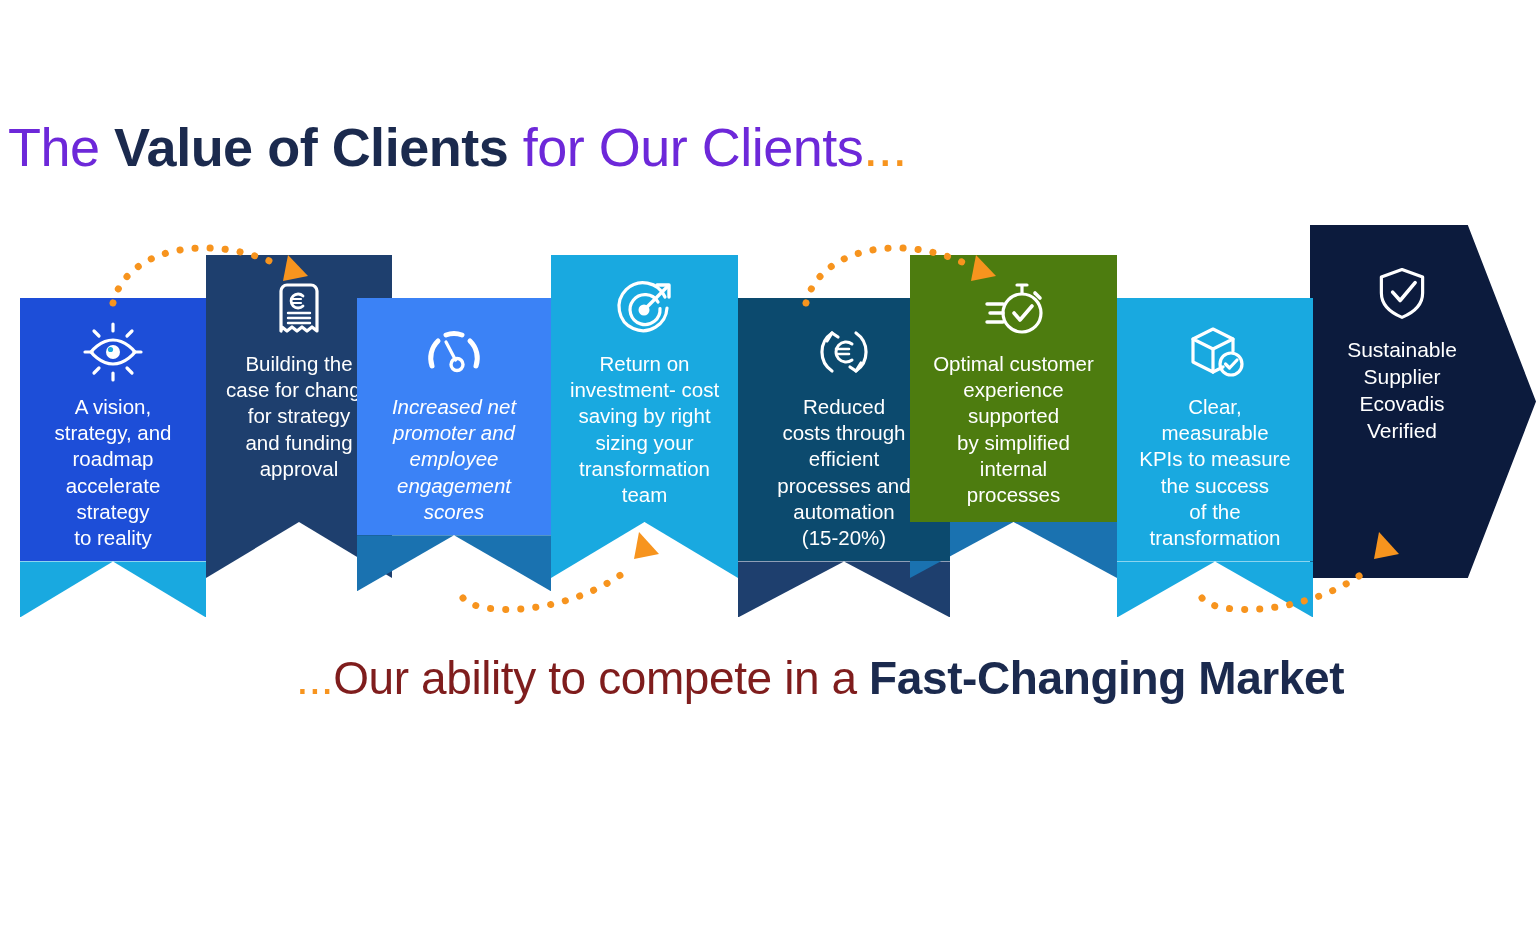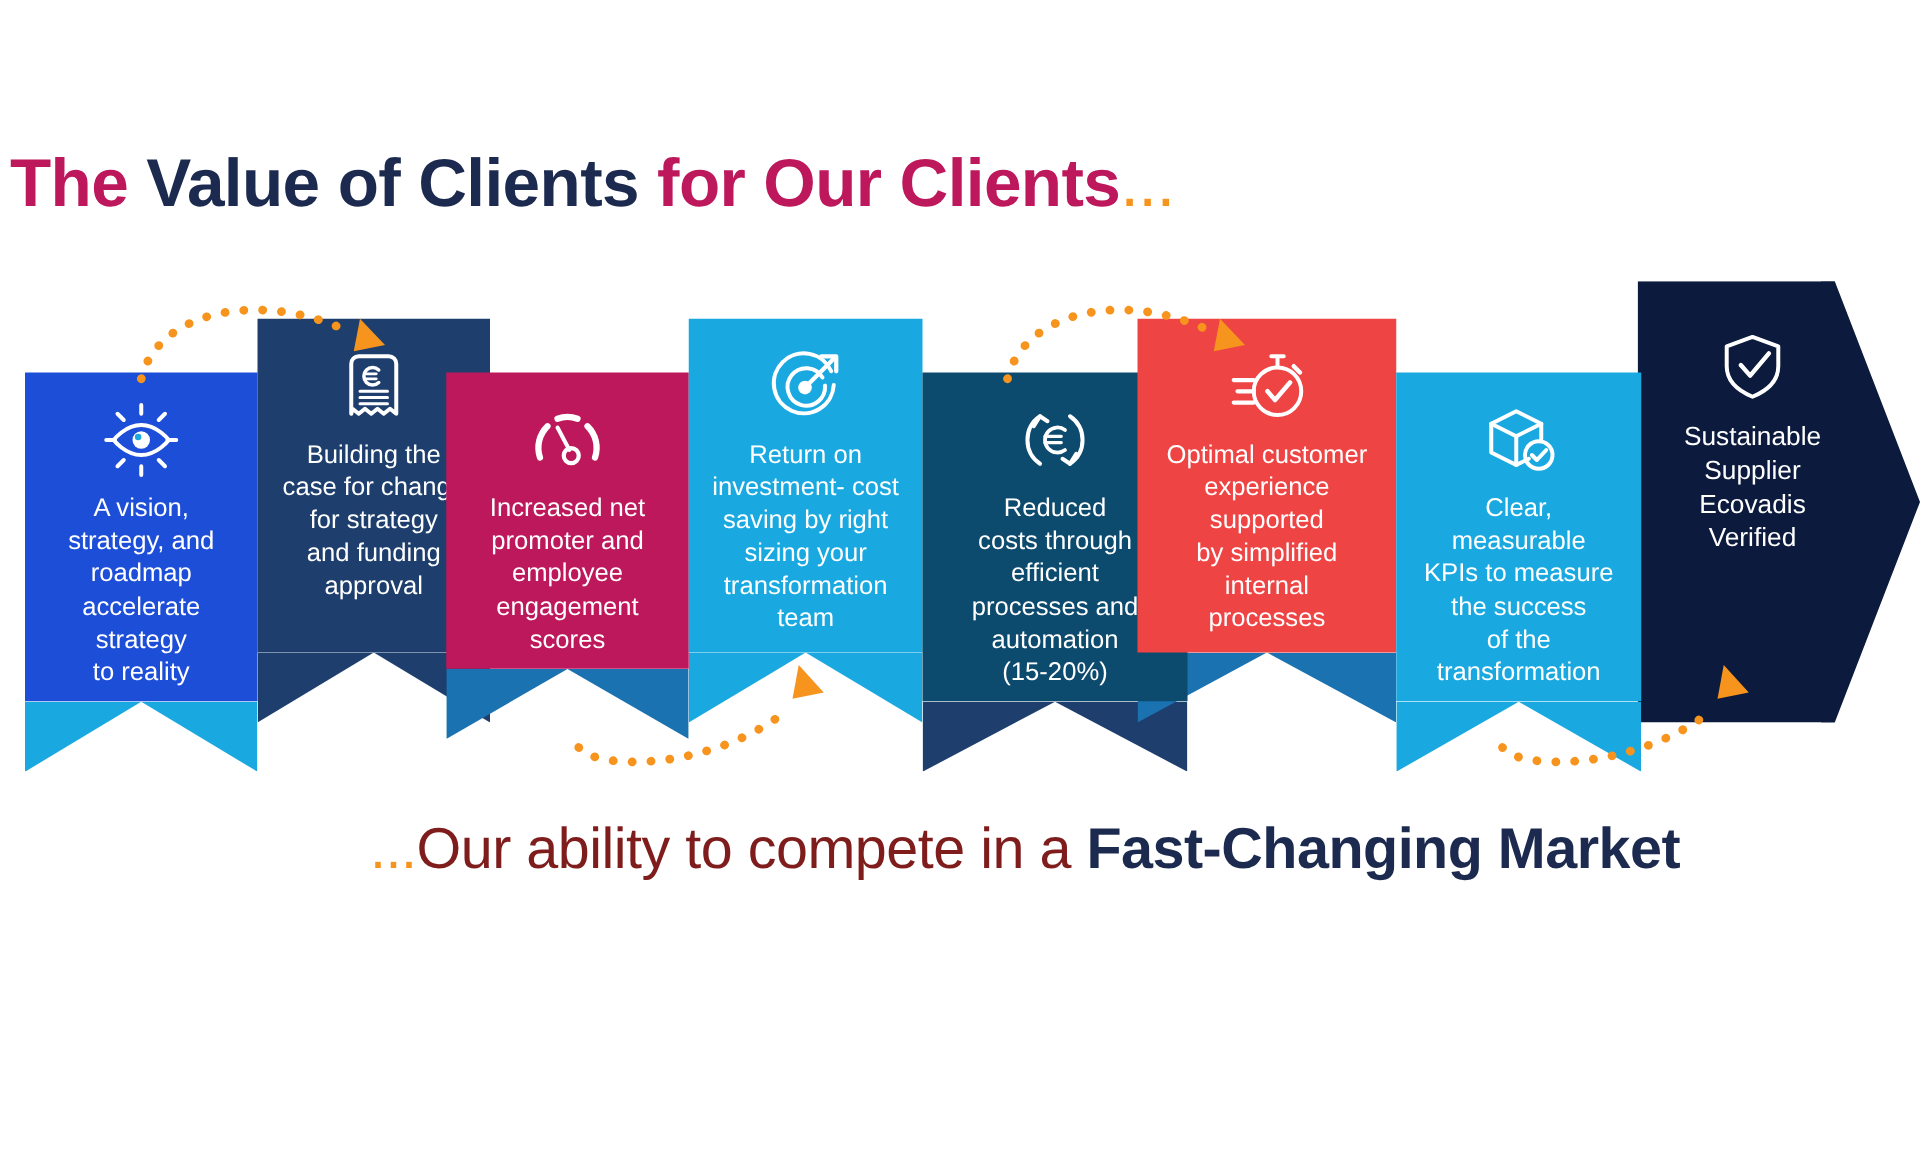--- a/index.html
+++ b/index.html
@@ -14,21 +14,21 @@
   
   .title {
     position: absolute;
     left: 8px; top: 120px;
     font-size: 54px;
     line-height: 1.0;
     color: #2b3a5c;
     white-space: nowrap;
     letter-spacing: -0.5px;
   }
-  .title .lt { font-weight: 700; color: #be185d; }
+  .title .lt { font-weight: 400; color: #6d28d9; }
   .title .bd { font-weight: 700; color: #1b2a4e; }
   .title .dots { color: #F7941E; font-weight: 400; }
 
   .subtitle {
     position: absolute;
     left: 296px; top: 655px;
     font-size: 46px;
     line-height: 1.0;
     color: #2b3a5c;
     white-space: nowrap;
@@ -150,21 +150,21 @@
 and funding
 approval</div>
     </div>
     <div class="tail">
       <div class="flapL" style="background:#1E3F6E; clip-path:polygon(0 0,100% 0,0 100%);"></div>
       <div class="flapR" style="background:#1E3F6E; clip-path:polygon(0 0,100% 0,100% 100%);"></div>
     </div>
   </div>
 
   <div class="card" style="left:357px; top:298px; width:194px; height:280px;">
-    <div class="body" style="background:#be185d;">
+    <div class="body" style="background:#3b82f6;font-style:italic;">
       <div class="icon">
         <svg viewBox="0 0 64 64" fill="none" stroke="#fff" stroke-width="5" stroke-linecap="round">
           <path d="M10 46 A24 24 0 0 1 16 21"></path>
           <path d="M24 15 A24 24 0 0 1 40 15"></path>
           <path d="M48 21 A24 24 0 0 1 54 46"></path>
           <path d="M24 22 L33.5 40" stroke-width="3.2"></path>
           <circle cx="35" cy="44.5" r="6" stroke-width="3.4"></circle>
         </svg>
       </div>
       <div class="txt">Increased net
@@ -222,21 +222,21 @@
 automation
 (15-20%)</div>
     </div>
     <div class="tail">
       <div class="flapL" style="background:#1E3F6E; clip-path:polygon(0 0,100% 0,0 100%);"></div>
       <div class="flapR" style="background:#1E3F6E; clip-path:polygon(0 0,100% 0,100% 100%);"></div>
     </div>
   </div>
 
   <div class="card" style="left:910px; top:255px; width:207px; height:323px;">
-    <div class="body" style="background:#ef4444;">
+    <div class="body" style="background:#4d7c0f;">
       <div class="icon">
         <svg viewBox="0 0 64 64" fill="none" stroke="#fff" stroke-width="3.2" stroke-linecap="round" stroke-linejoin="round">
           <circle cx="40" cy="36" r="19"></circle>
           <path d="M35 8 h10 M40 8 v8"></path>
           <path d="M53 16 l5 5" stroke-width="3.6"></path>
           <path d="M32 36 l6 7 l12 -14" stroke-width="3.6"></path>
           <path d="M5 27 h16 M8 36 h13 M5 45 h16" stroke-width="3.4"></path>
         </svg>
       </div>
       <div class="txt">Optimal customer

